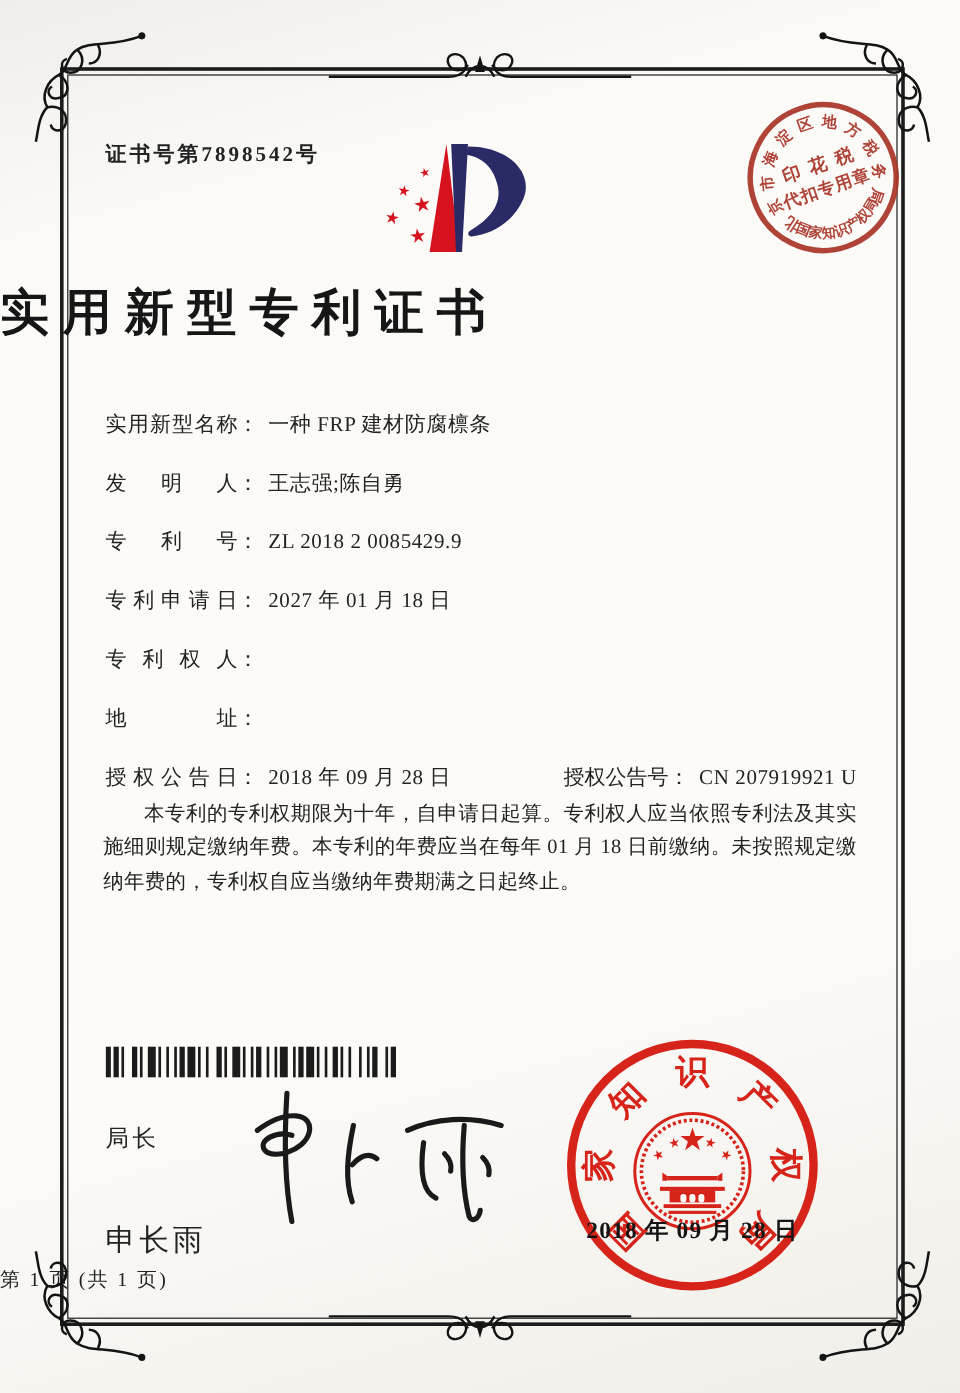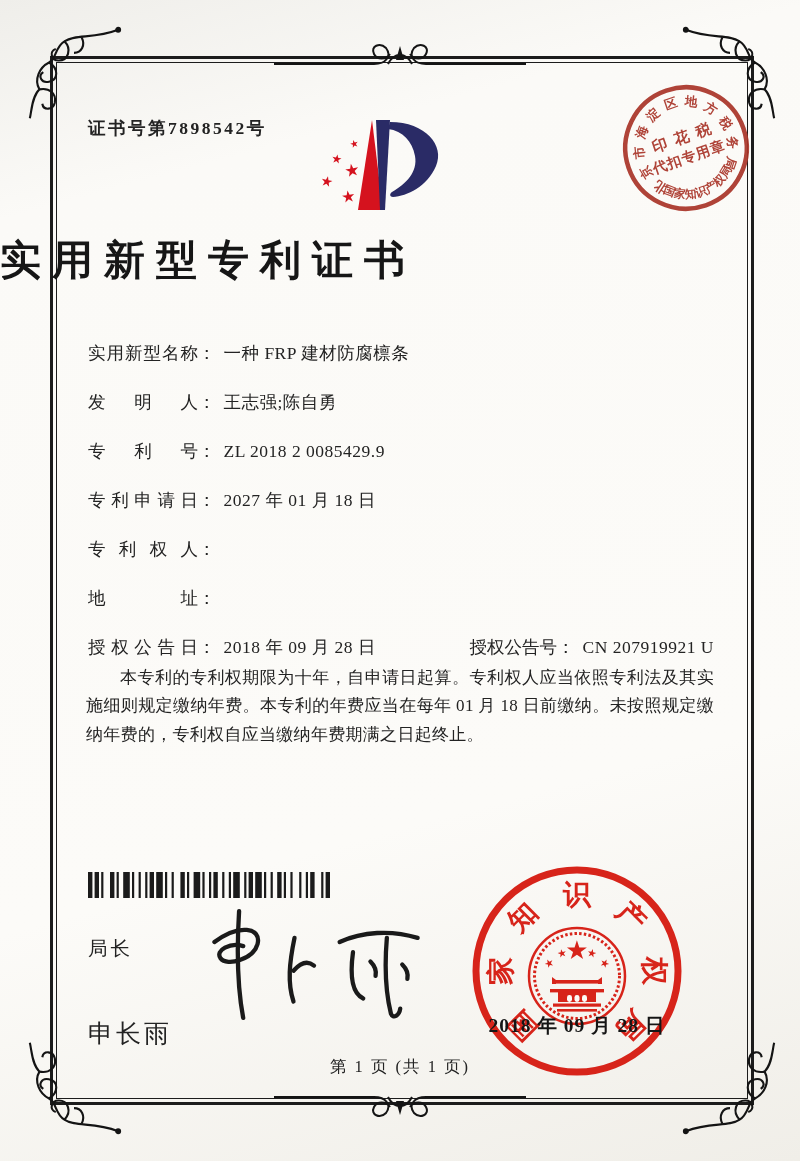--- a/index.html
+++ b/index.html
@@ -36,21 +36,21 @@
   .body-text p{margin:0;text-indent:2em;letter-spacing:.3px;}
   
   .barcode{position:absolute;left:88px;top:872px;width:300px;height:26px;}
   
   .chief{position:absolute;left:88px;top:935px;font-size:19.5px;letter-spacing:3px;}
   .chiefname{position:absolute;left:88px;top:972px;font-size:25px;letter-spacing:3px;margin-top:45px;}
   .signature{position:absolute;left:185px;top:903px;width:258px;height:118px;z-index:4;}
   
   .bigseal{position:absolute;left:456px;top:850px;width:242px;height:242px;z-index:5;opacity:.95;}
   .sealdate{position:absolute;left:458px;top:1012px;width:238px;text-align:center;font-size:19.5px;font-weight:bold;color:#151515;z-index:6;letter-spacing:1px;}
-  .footer{position:absolute;left:0;right:0;top:1056px;text-align:center;font-size:16.5px;letter-spacing:2px;}
+  .footer{position:absolute;left:0;right:0;top:1056px;text-align:left;font-size:16.5px;letter-spacing:2px;}
   svg text{font-family:"Liberation Serif","DejaVu Serif",serif;}
 </style>
 </head>
 <body>
 
 <div class="page">
 
   <svg width="0" height="0" style="position:absolute">
     <defs>
       <g id="cornerflourish" fill="none" stroke="#141414" stroke-width="2.2">

